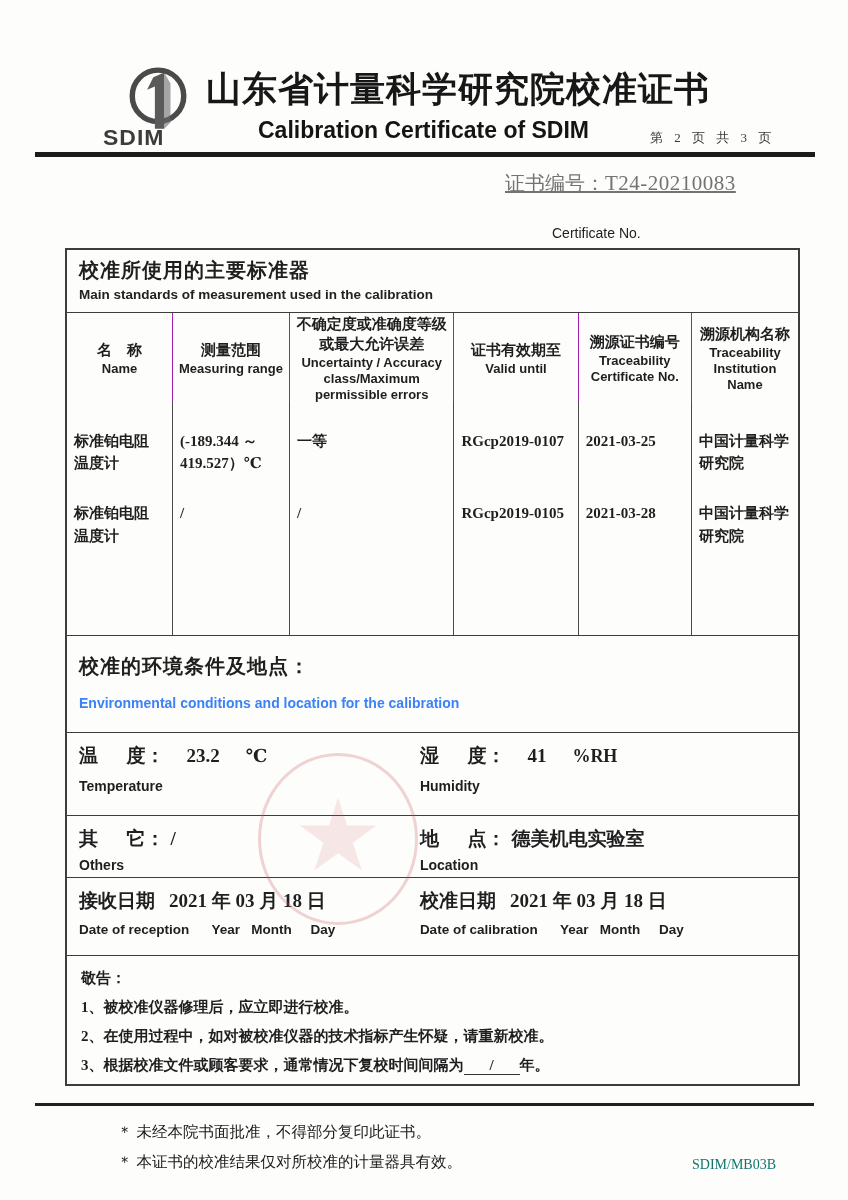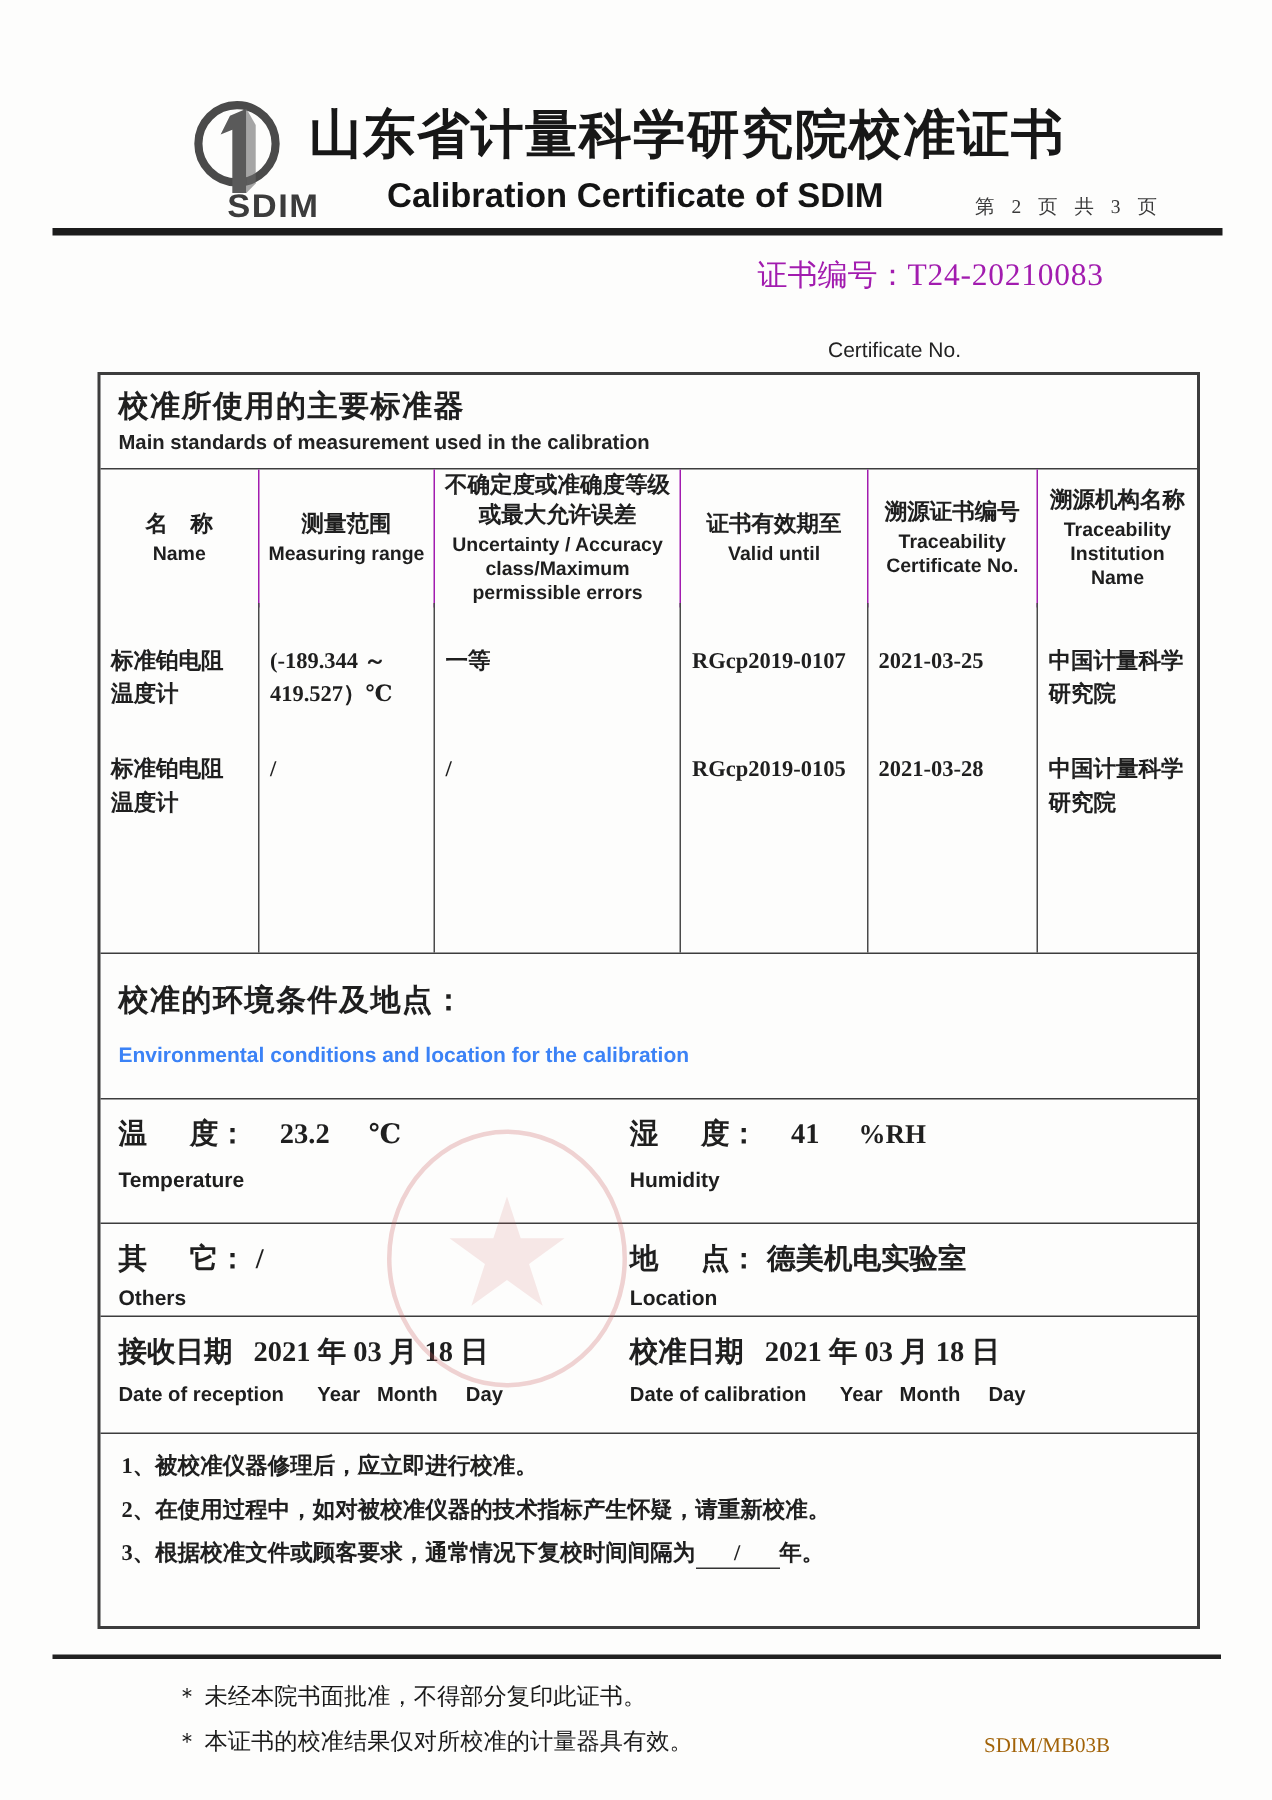--- a/index.html
+++ b/index.html
@@ -7,31 +7,31 @@
   .page {
     position:relative; width:848px; height:1200px;
     background:#fdfdfc; color:#1f1f1f; overflow:hidden;
     font-family:"Liberation Serif","DejaVu Serif",serif;
     margin:0 auto;
   }
   .sans { font-family:"Liberation Sans","DejaVu Sans",sans-serif; }
   .pre  { white-space:pre; }
 
   
-  .logo { position:absolute; left:103px; top:60px; width:110px; height:102px; text-align:right; }
+  .logo { position:absolute; left:103px; top:60px; width:110px; height:102px; text-align:left; }
   .logo svg { display:block; margin:0 auto; }
   .logo-text { font-family:"Liberation Sans","DejaVu Sans",sans-serif; font-weight:bold;
                font-size:23px; letter-spacing:1px; color:#3c3c3c; margin-top:-14px; transform:scaleY(.95); }
   .title-zh { position:absolute; left:206px; top:66px; font-size:35px; font-weight:bold;
               letter-spacing:1px; color:#171717; }
   .title-en { position:absolute; left:258px; top:117px; font-size:23px; font-weight:bold; color:#141414; }
   .page-info { position:absolute; left:650px; top:129px; font-size:13px; letter-spacing:4px; color:#3a3a3a; }
   .top-rule { position:absolute; left:35px; top:152px; width:780px; height:4px;
               border-top:4px solid #1c1c1c; border-bottom:1.5px solid #1c1c1c; }
-  .cert-line { position:absolute; left:505px; top:170px; font-size:20px; color:#a21caf; }
+  .cert-line { position:absolute; left:505px; top:170px; font-size:20px; color:#737373;text-decoration:underline; }
   .cert-line .num { font-size:21px; letter-spacing:.5px; }
   .cert-en { position:absolute; left:552px; top:225px; font-size:14px; color:#222; }
 
   
   .doc-table { position:absolute; left:65px; top:248px; width:735px; height:838px;
                border:2px solid #3d3d3d; display:flex; flex-direction:column;font-weight:bold; }
   .sect { border-top:1.5px solid #3d3d3d; }
   .sect:first-child { border-top:none; }
 
   .t-title { height:62px; padding:7px 12px 0 12px; }
@@ -78,21 +78,21 @@
   
   .stamp { position:absolute; left:258px; top:753px; width:160px; height:172px;
            border:3px solid rgba(201,88,88,.26); border-radius:50%;
            display:flex; align-items:center; justify-content:center; pointer-events:none; }
   .stamp .star { font-family:"DejaVu Sans",sans-serif; font-size:100px; color:rgba(201,88,88,.13);
                  line-height:1; margin-top:-6px; }
 
   
   .foot-rule { position:absolute; left:35px; top:1103px; width:779px; border-top:3px solid #222; }
   .foot-notes { position:absolute; left:117px; top:1117px; font-size:15.5px; line-height:30px; color:#1a1a1a; }
-  .form-no { position:absolute; left:656px; top:1157px; font-size:14px; color:#a16207; }
+  .form-no { position:absolute; left:692px; top:1157px; font-size:14px; color:#0f766e; }
 </style>
 </head>
 <body>
 
 <div class="page">
 
   <div class="logo">
     <svg width="78" height="78" viewBox="0 0 100 100">
       <circle cx="50" cy="46" r="33" fill="none" stroke="#4a4a4a" stroke-width="7"></circle>
       <path d="M44 22 L58 16 L58 88 L46 88 L46 34 L36 38 Z" fill="#5a5a5a"></path>
@@ -209,20 +209,21 @@
         <span class="dt-label">接收日期</span><span class="dt-val">2021 年 03 月 18 日</span>
         <div class="dt-en sans pre">Date of reception      Year   Month     Day</div>
       </div>
       <div class="half-r">
         <span class="dt-label">校准日期</span><span class="dt-val">2021 年 03 月 18 日</span>
         <div class="dt-en sans pre">Date of calibration      Year   Month     Day</div>
       </div>
     </div>
 
     <div class="t-notice sect">
+      <div class="nt">敬告：</div>
       <div class="nt">1、被校准仪器修理后，应立即进行校准。</div>
       <div class="nt">2、在使用过程中，如对被校准仪器的技术指标产生怀疑，请重新校准。</div>
       <div class="nt">
         <span>3、根据校准文件或顾客要求，通常情况下复校时间间隔为</span><span class="blank">/</span><span>年。</span>
       </div>
     </div>
 
   </div>
 
   <div class="stamp">

